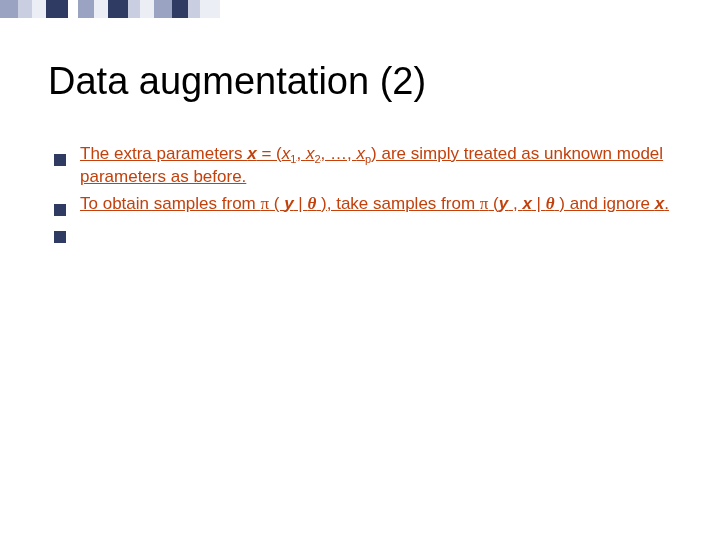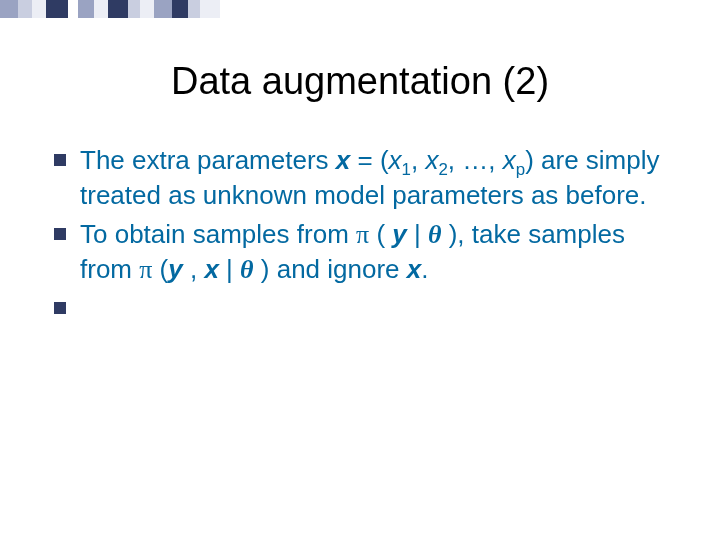--- a/index.html
+++ b/index.html
@@ -19,35 +19,36 @@
   }
   .decorative-bar .seg {
     height: 100%;
   }
   .slide {
     padding: 60px 48px 40px 48px;
   }
   .title {
     font-size: 38px;
     font-weight: 400;
-    text-align: center;
+    text-align: left;
     color: #000;
     margin-bottom: 40px;
   }
   .bullets {
     list-style: none;
     padding-left: 6px;
   }
   .bullets li {
     position: relative;
     padding-left: 26px;
-    font-size: 26px;
+    font-size: 17px;
     line-height: 1.35;
-    color: #0369a1;
+    color: #c2410c;
     margin-bottom: 4px;
+    text-decoration: underline;
   }
   .bullets li .bullet-mark {
     position: absolute;
     left: 0;
     top: 11px;
     width: 12px;
     height: 12px;
     background: #2f3b63;
   }
   .ital { font-style: italic; }

